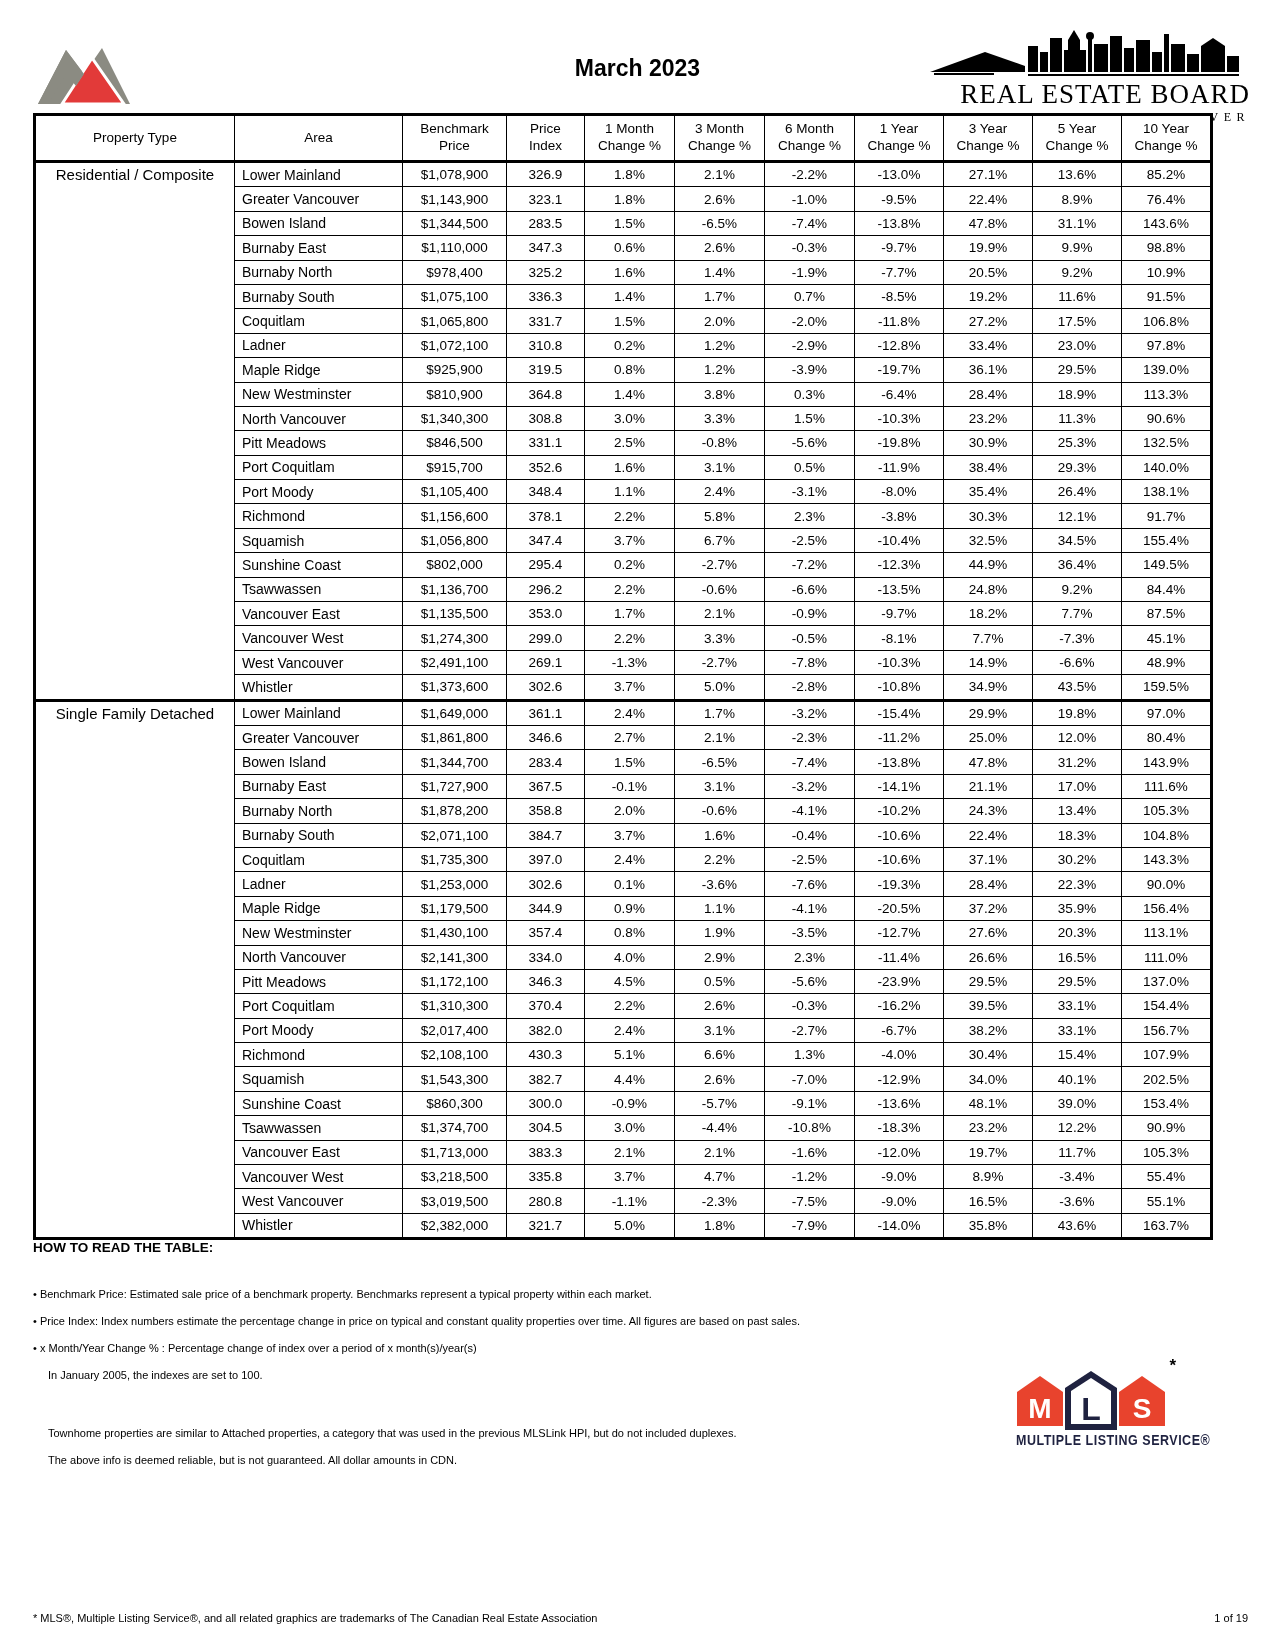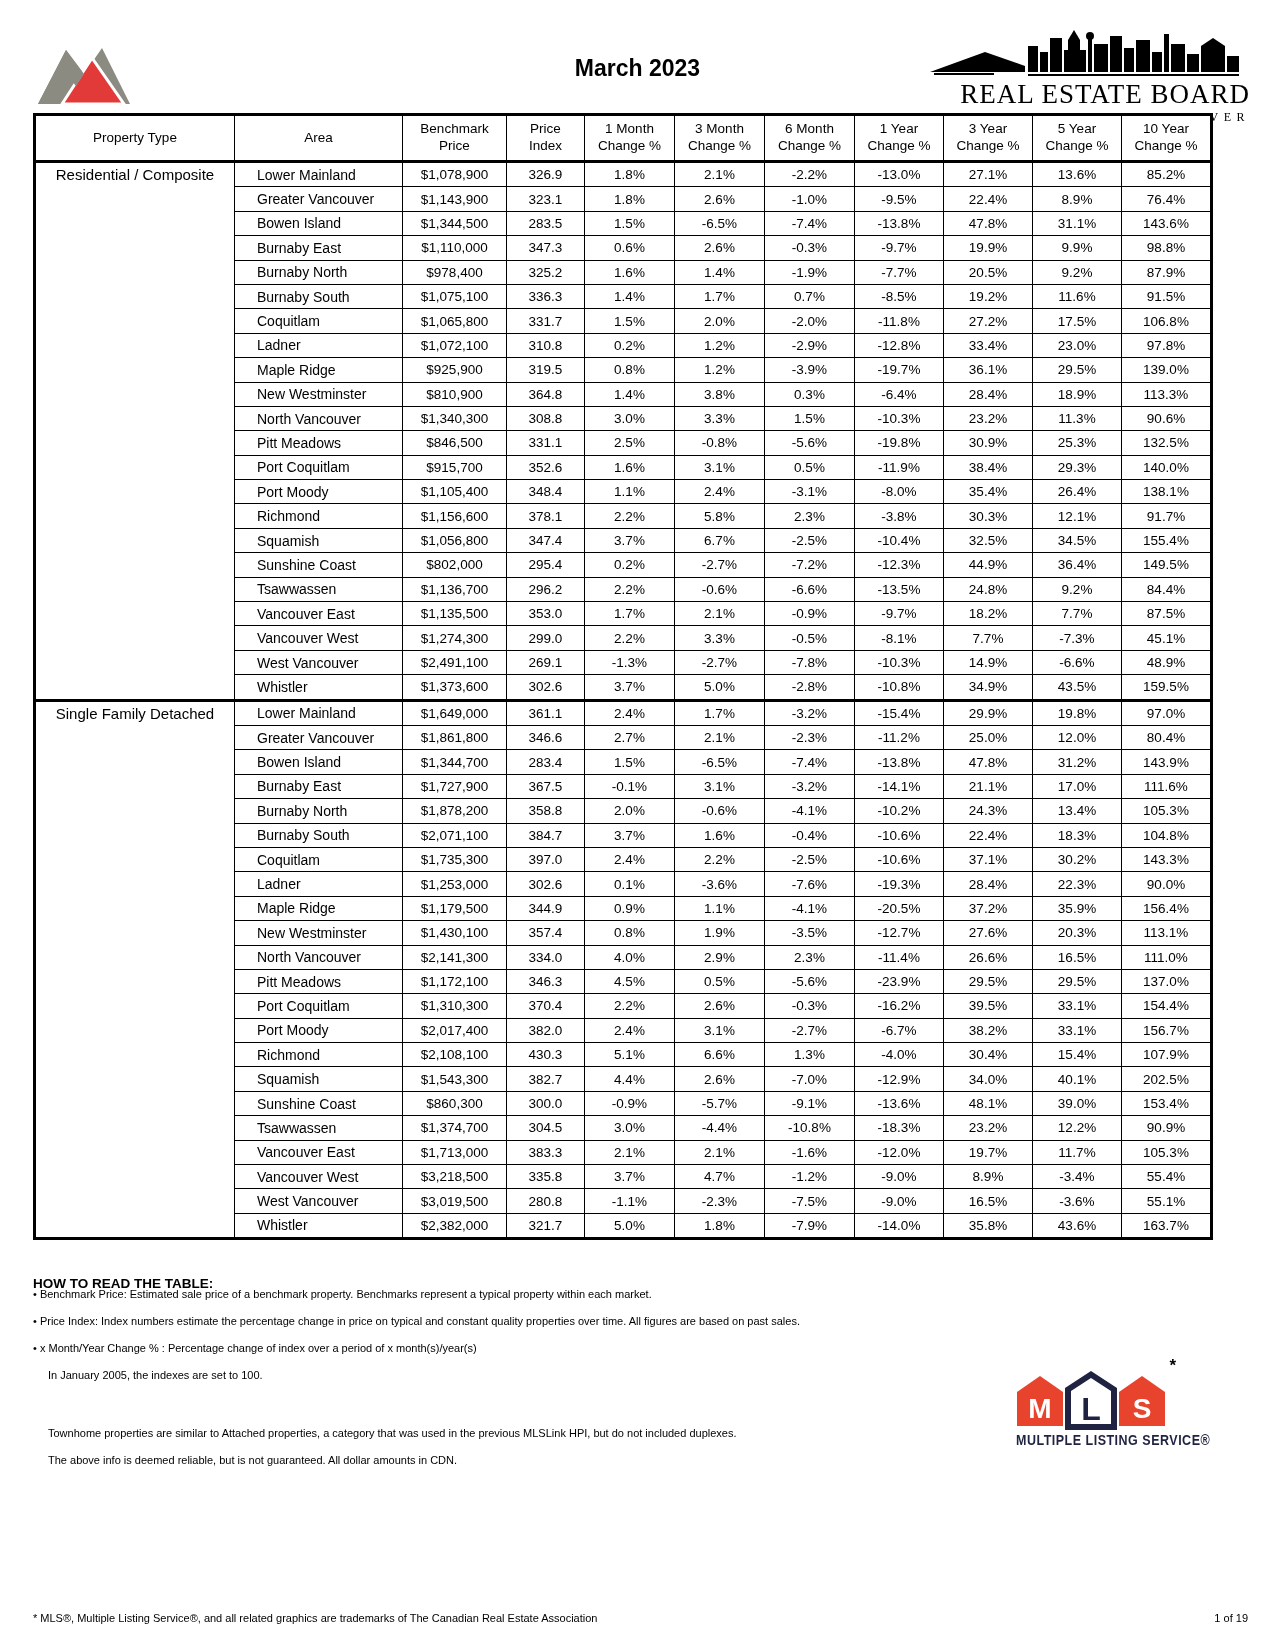--- a/index.html
+++ b/index.html
@@ -16,26 +16,26 @@
   .rebgv-skyline { display:block; margin:0 auto 0 auto; }
   .rebgv-line1 { font-family:"Liberation Serif", serif; font-size:27px; letter-spacing:1px; line-height:1.05; white-space:nowrap; }
   .rebgv-line2 { font-family:"Liberation Serif", serif; font-size:12px; letter-spacing:5.5px; margin-top:2px; white-space:nowrap; }
 
   
   table.hpi { position:absolute; top:113px; left:33px; border-collapse:collapse; table-layout:fixed; width:1177px; font-size:13.5px; }
   table.hpi th, table.hpi td { border:1px solid #000; padding:0 3px; overflow:hidden; white-space:nowrap; }
   table.hpi { border:3px solid #000; }
   table.hpi thead th { height:44px; font-weight:normal; font-size:13.5px; text-align:center; line-height:1.25; border-bottom:3px solid #000; border-top:2px solid #000; background:#fff; }
   table.hpi tbody td { height:23.4px; text-align:center; }
-  table.hpi td.area { text-align:left; padding-left:22px; font-size:14px; }
+  table.hpi td.area { text-align:left; padding-left:7px; font-size:14px; }
   table.hpi td.ptype { vertical-align:top; text-align:center; font-size:15px; padding-top:3px; border-bottom:3px solid #000; }
   table.hpi tr.section-start td { border-top:3px solid #000; }
 
   
-  .notes-title { position:absolute; left:33px; top:1240px; font-size:13.5px; font-weight:bold;margin-top:36px; }
+  .notes-title { position:absolute; left:33px; top:1240px; font-size:13.5px; font-weight:bold; }
   .note { position:absolute; left:33px; font-size:11px; white-space:nowrap; }
   .note.indent { left:48px; }
 
   
   .mls-logo { position:absolute; left:1016px; top:1370px; width:150px; }
   .mls-houses { display:block; margin:0 auto; }
   .mls-caption { margin-top:1px; font-size:12.5px; font-weight:bold; color:#1f2240; letter-spacing:0.5px; white-space:nowrap; text-align:center; transform:scaleY(1.15); }
   .mls-star { position:absolute; right:-10px; top:-14px; font-size:17px; font-weight:bold; color:#000; }
 
   
@@ -202,21 +202,21 @@
       <tr>
         <td class="area">Burnaby North</td>
         <td class="num">$978,400</td>
         <td class="num">325.2</td>
         <td class="num">1.6%</td>
         <td class="num">1.4%</td>
         <td class="num">-1.9%</td>
         <td class="num">-7.7%</td>
         <td class="num">20.5%</td>
         <td class="num">9.2%</td>
-        <td class="num">87.9%</td>
+        <td class="num">10.9%</td>
       </tr>
       <tr>
         <td class="area">Burnaby South</td>
         <td class="num">$1,075,100</td>
         <td class="num">336.3</td>
         <td class="num">1.4%</td>
         <td class="num">1.7%</td>
         <td class="num">0.7%</td>
         <td class="num">-8.5%</td>
         <td class="num">19.2%</td>

